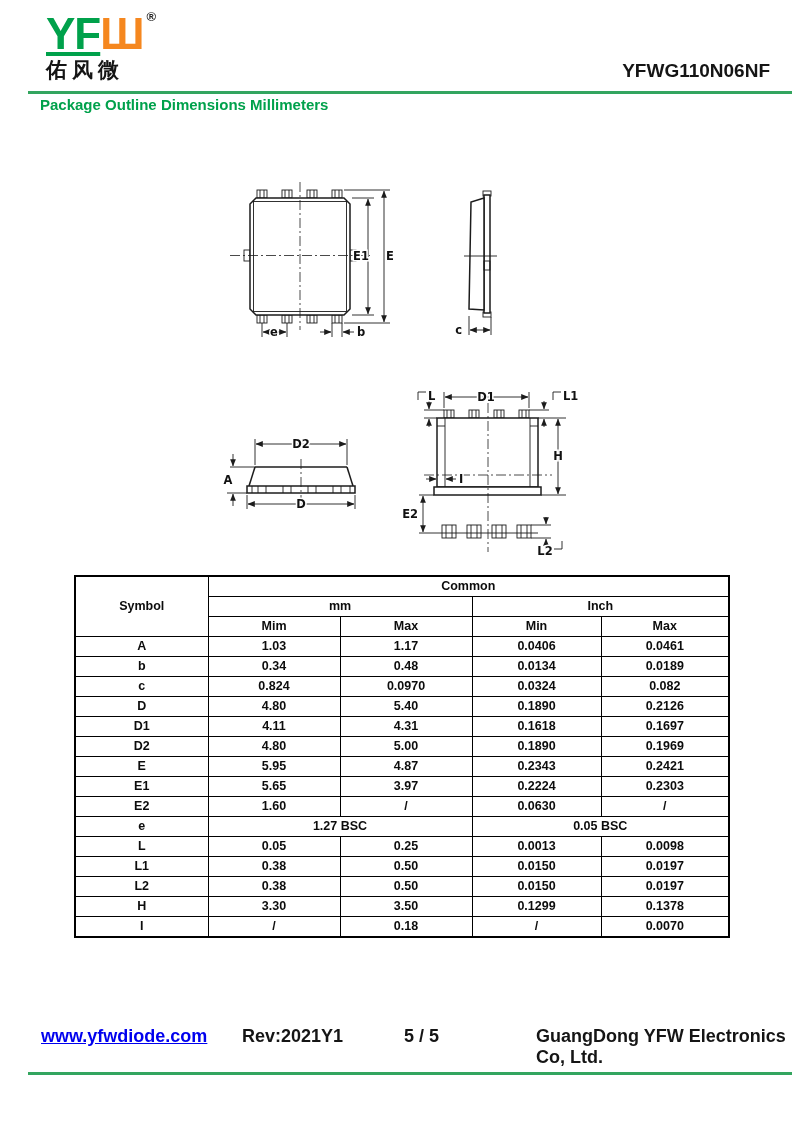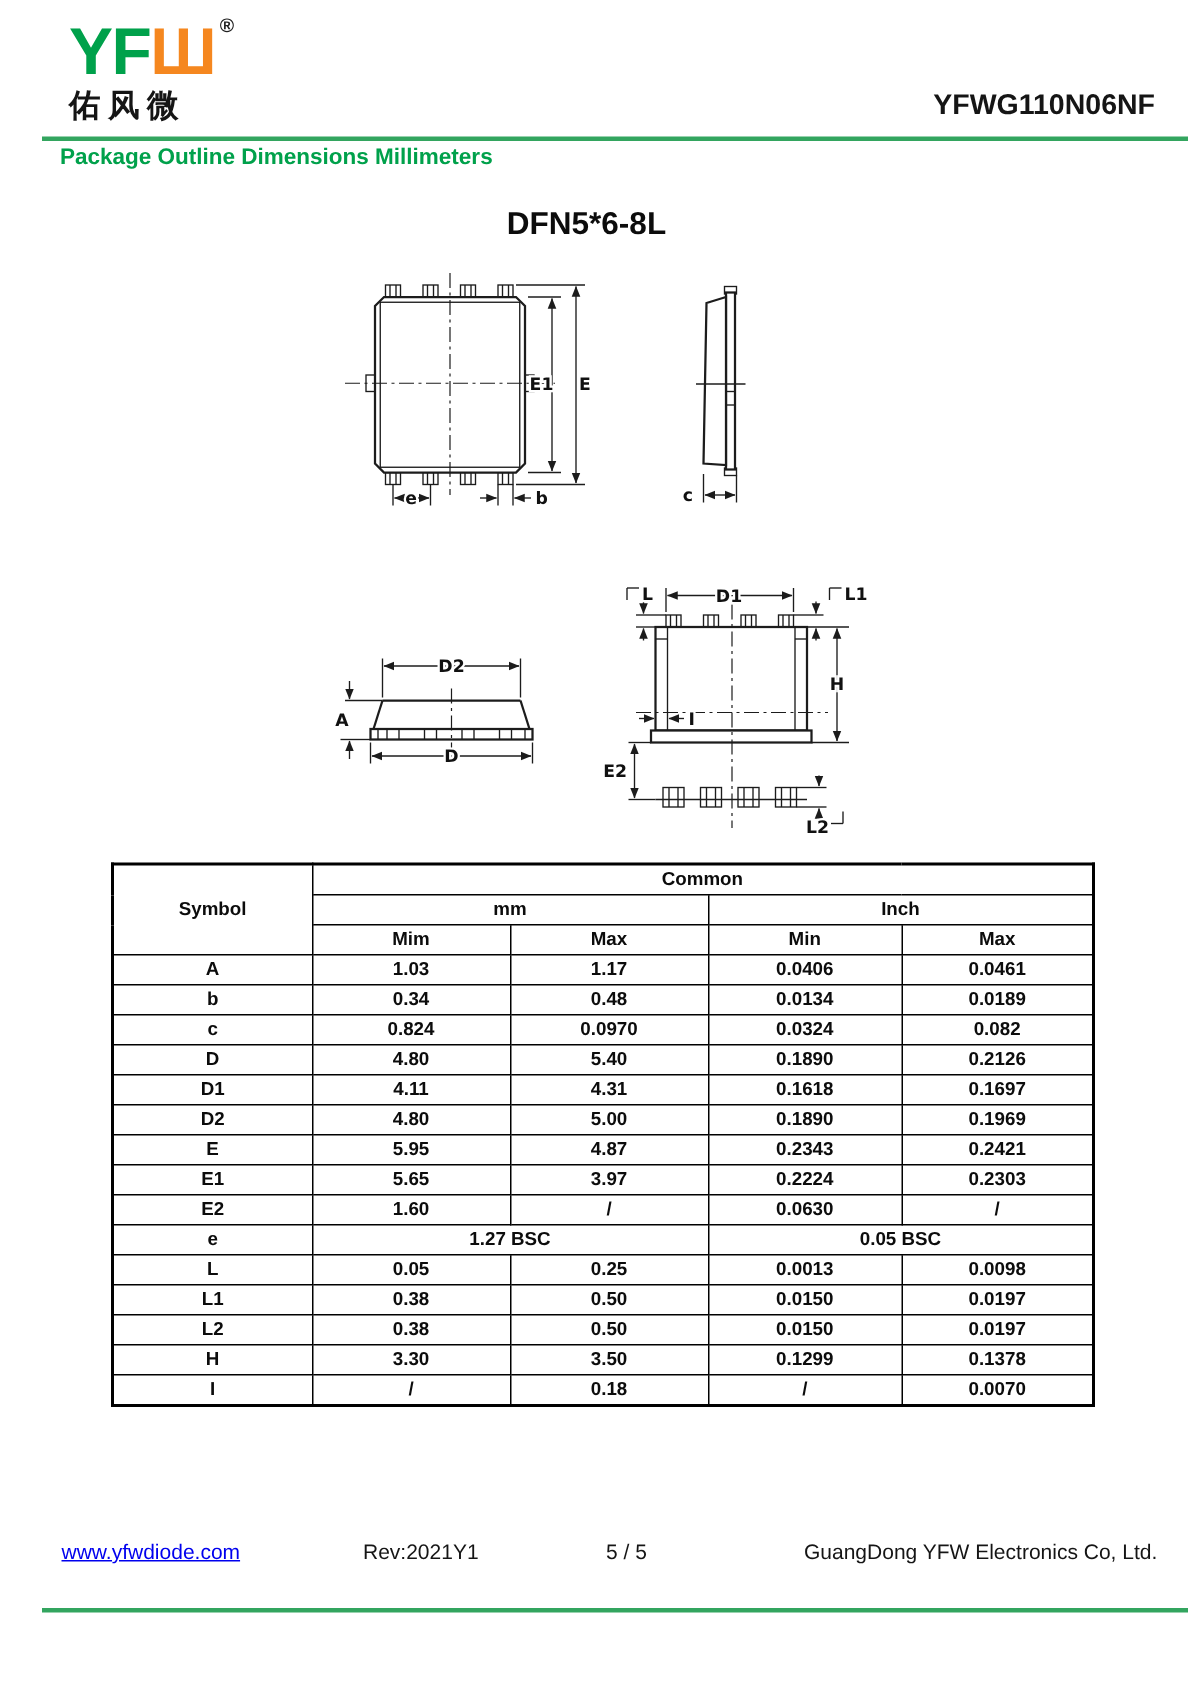--- a/index.html
+++ b/index.html
@@ -5,21 +5,21 @@
   :root{
     --green:#00A14B; --orange:#F5871F; --line_green:#33A55F;
     --link_blue:#0000EE; --ink:#111111;
   }
   html,body{margin:0;padding:0;background:#fff;}
   .page{position:relative;width:800px;height:1131px;background:#fff;overflow:hidden;
         font-family:"Liberation Sans",sans-serif;color:var(--ink);}
   
   .logo{position:absolute;left:46px;top:10px;line-height:1;}
   .logo-row{font-weight:bold;font-size:44px;letter-spacing:-1px;}
-  .logo-yf{color:var(--green);}
+  .logo-yf{color:var(--green);text-decoration:underline;}
   .logo-w{color:var(--orange);}
   .logo-reg{font-size:13px;color:#222;vertical-align:28px;margin-left:3px;font-weight:bold;}
   .logo-cn{font-weight:bold;font-size:21px;letter-spacing:5px;color:#151515;margin-top:3px;}
   .part-number{position:absolute;top:60px;right:30px;font-size:19px;font-weight:bold;color:#151515;}
   .rule{position:absolute;left:28px;right:8px;height:2.5px;background:var(--line_green);}
   .rule-top{top:91px;}
   .rule-bottom{top:1072px;}
   .subtitle{position:absolute;left:40px;top:96px;font-size:15px;font-weight:bold;color:var(--green);}
   .pkg-title{position:absolute;left:0;top:138px;width:782px;margin:0;text-align:center;
              font-size:21px;font-weight:bold;color:#0c0c0c;}
@@ -31,42 +31,41 @@
   .center{fill:none;stroke:#1c1c1c;stroke-width:0.8;stroke-dasharray:10 3 2 3;}
   text.dlabel{font-family:"DejaVu Sans",sans-serif;font-size:11.5px;font-weight:bold;fill:#111;
               stroke:#fff;stroke-width:3px;paint-order:stroke;}
   
   .dim-table{position:absolute;left:74px;top:575px;width:654px;border-collapse:collapse;
              table-layout:fixed;font-size:12.5px;font-weight:bold;color:#0c0c0c;
              border:2px solid #000;}
   .dim-table th,.dim-table td{border:1px solid #000;text-align:center;vertical-align:middle;
              height:19px;padding:0;line-height:1;}
   
-  .footer-item{position:absolute;top:1026px;font-size:14px;font-weight:normal;color:#151515;}
+  .footer-item{position:absolute;top:1026px;font-size:18px;font-weight:bold;color:#151515;}
   .f-link{left:41px;color:var(--link_blue);text-decoration:underline;cursor:pointer;}
   .f-rev{left:242px;}
   .f-page{left:404px;}
   .f-company{left:536px;}
 </style>
 </head>
 <body>
 
 <div class="page">
 
   <div class="logo">
     <div class="logo-row">
       <span class="logo-yf">YF</span><span class="logo-w">Ш</span><span class="logo-reg">®</span>
     </div>
     <div class="logo-cn">佑风微</div>
   </div>
   <div class="part-number">YFWG110N06NF</div>
   <div class="rule rule-top"></div>
   <div class="subtitle">Package Outline Dimensions Millimeters</div>
 
-  <h1 class="pkg-title">DFN5*6-8L</h1>
 
   <svg class="drawings" width="800" height="400" viewBox="0 0 800 400">
     <defs>
       <marker id="arr" viewBox="0 0 10 10" refX="9.5" refY="5" markerWidth="8" markerHeight="8" orient="auto">
         <path d="M0,1 L10,5 L0,9 Z" fill="#1c1c1c"></path>
       </marker>
     </defs>
 
     <g>
 

